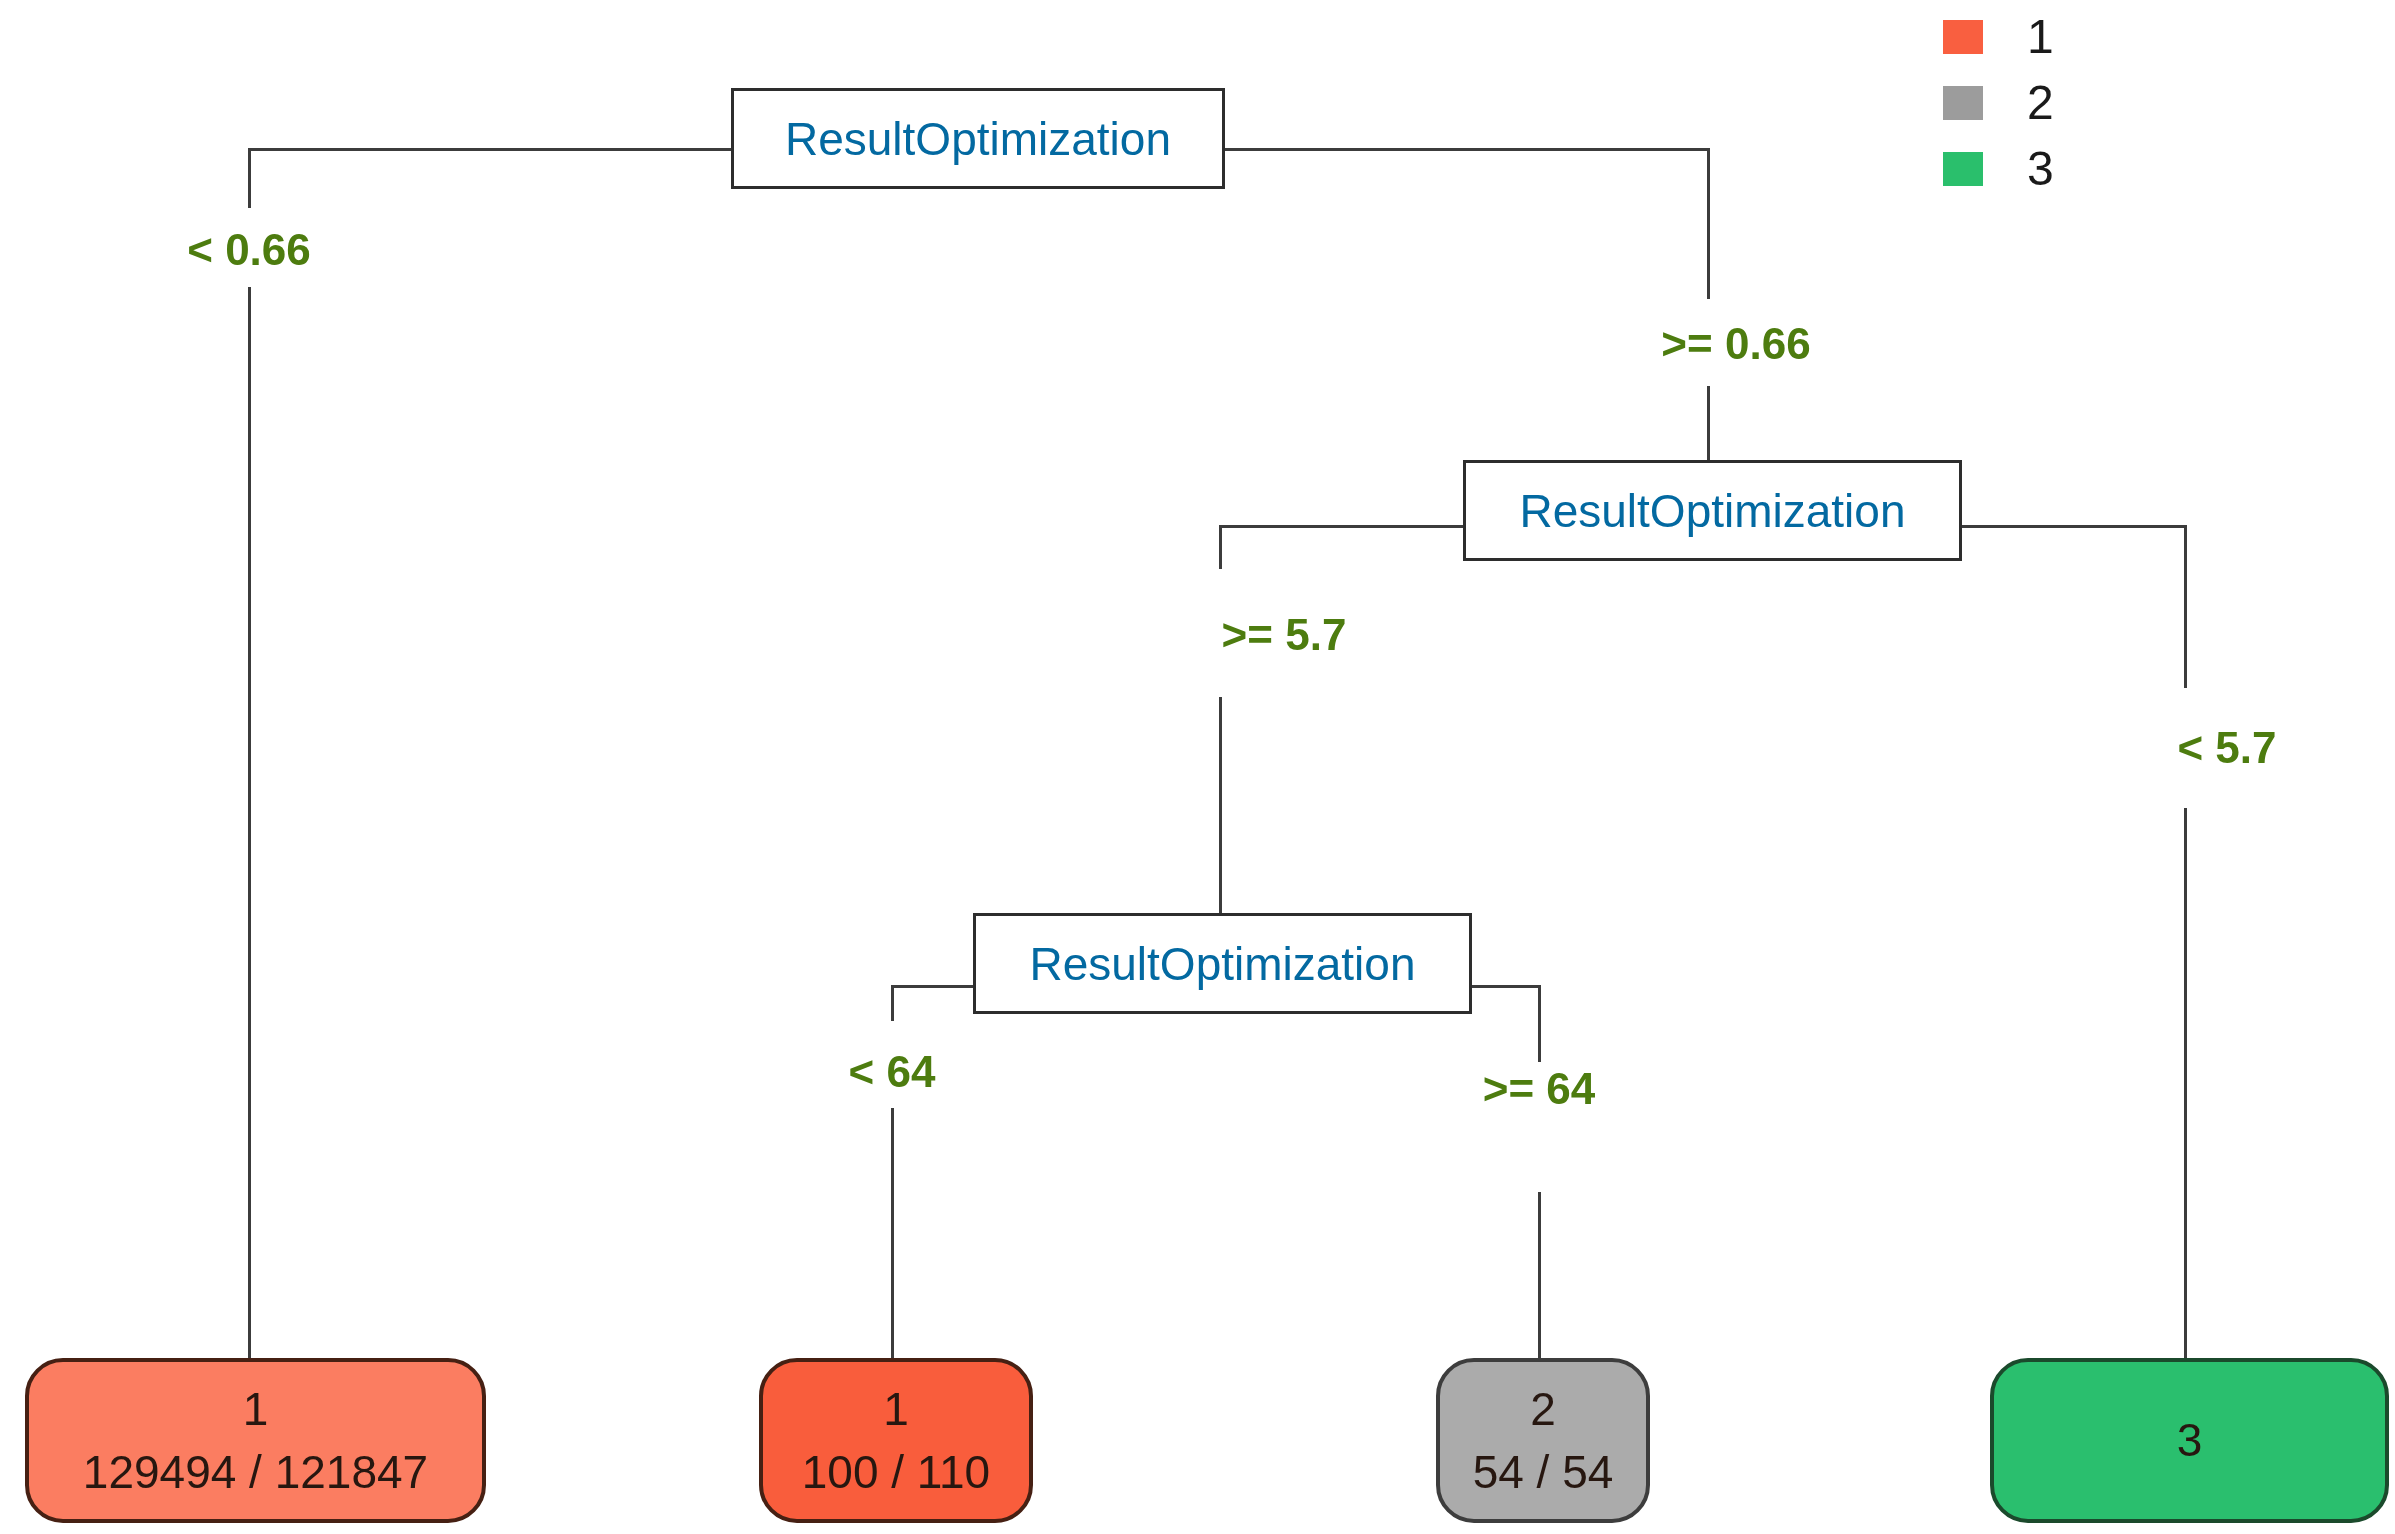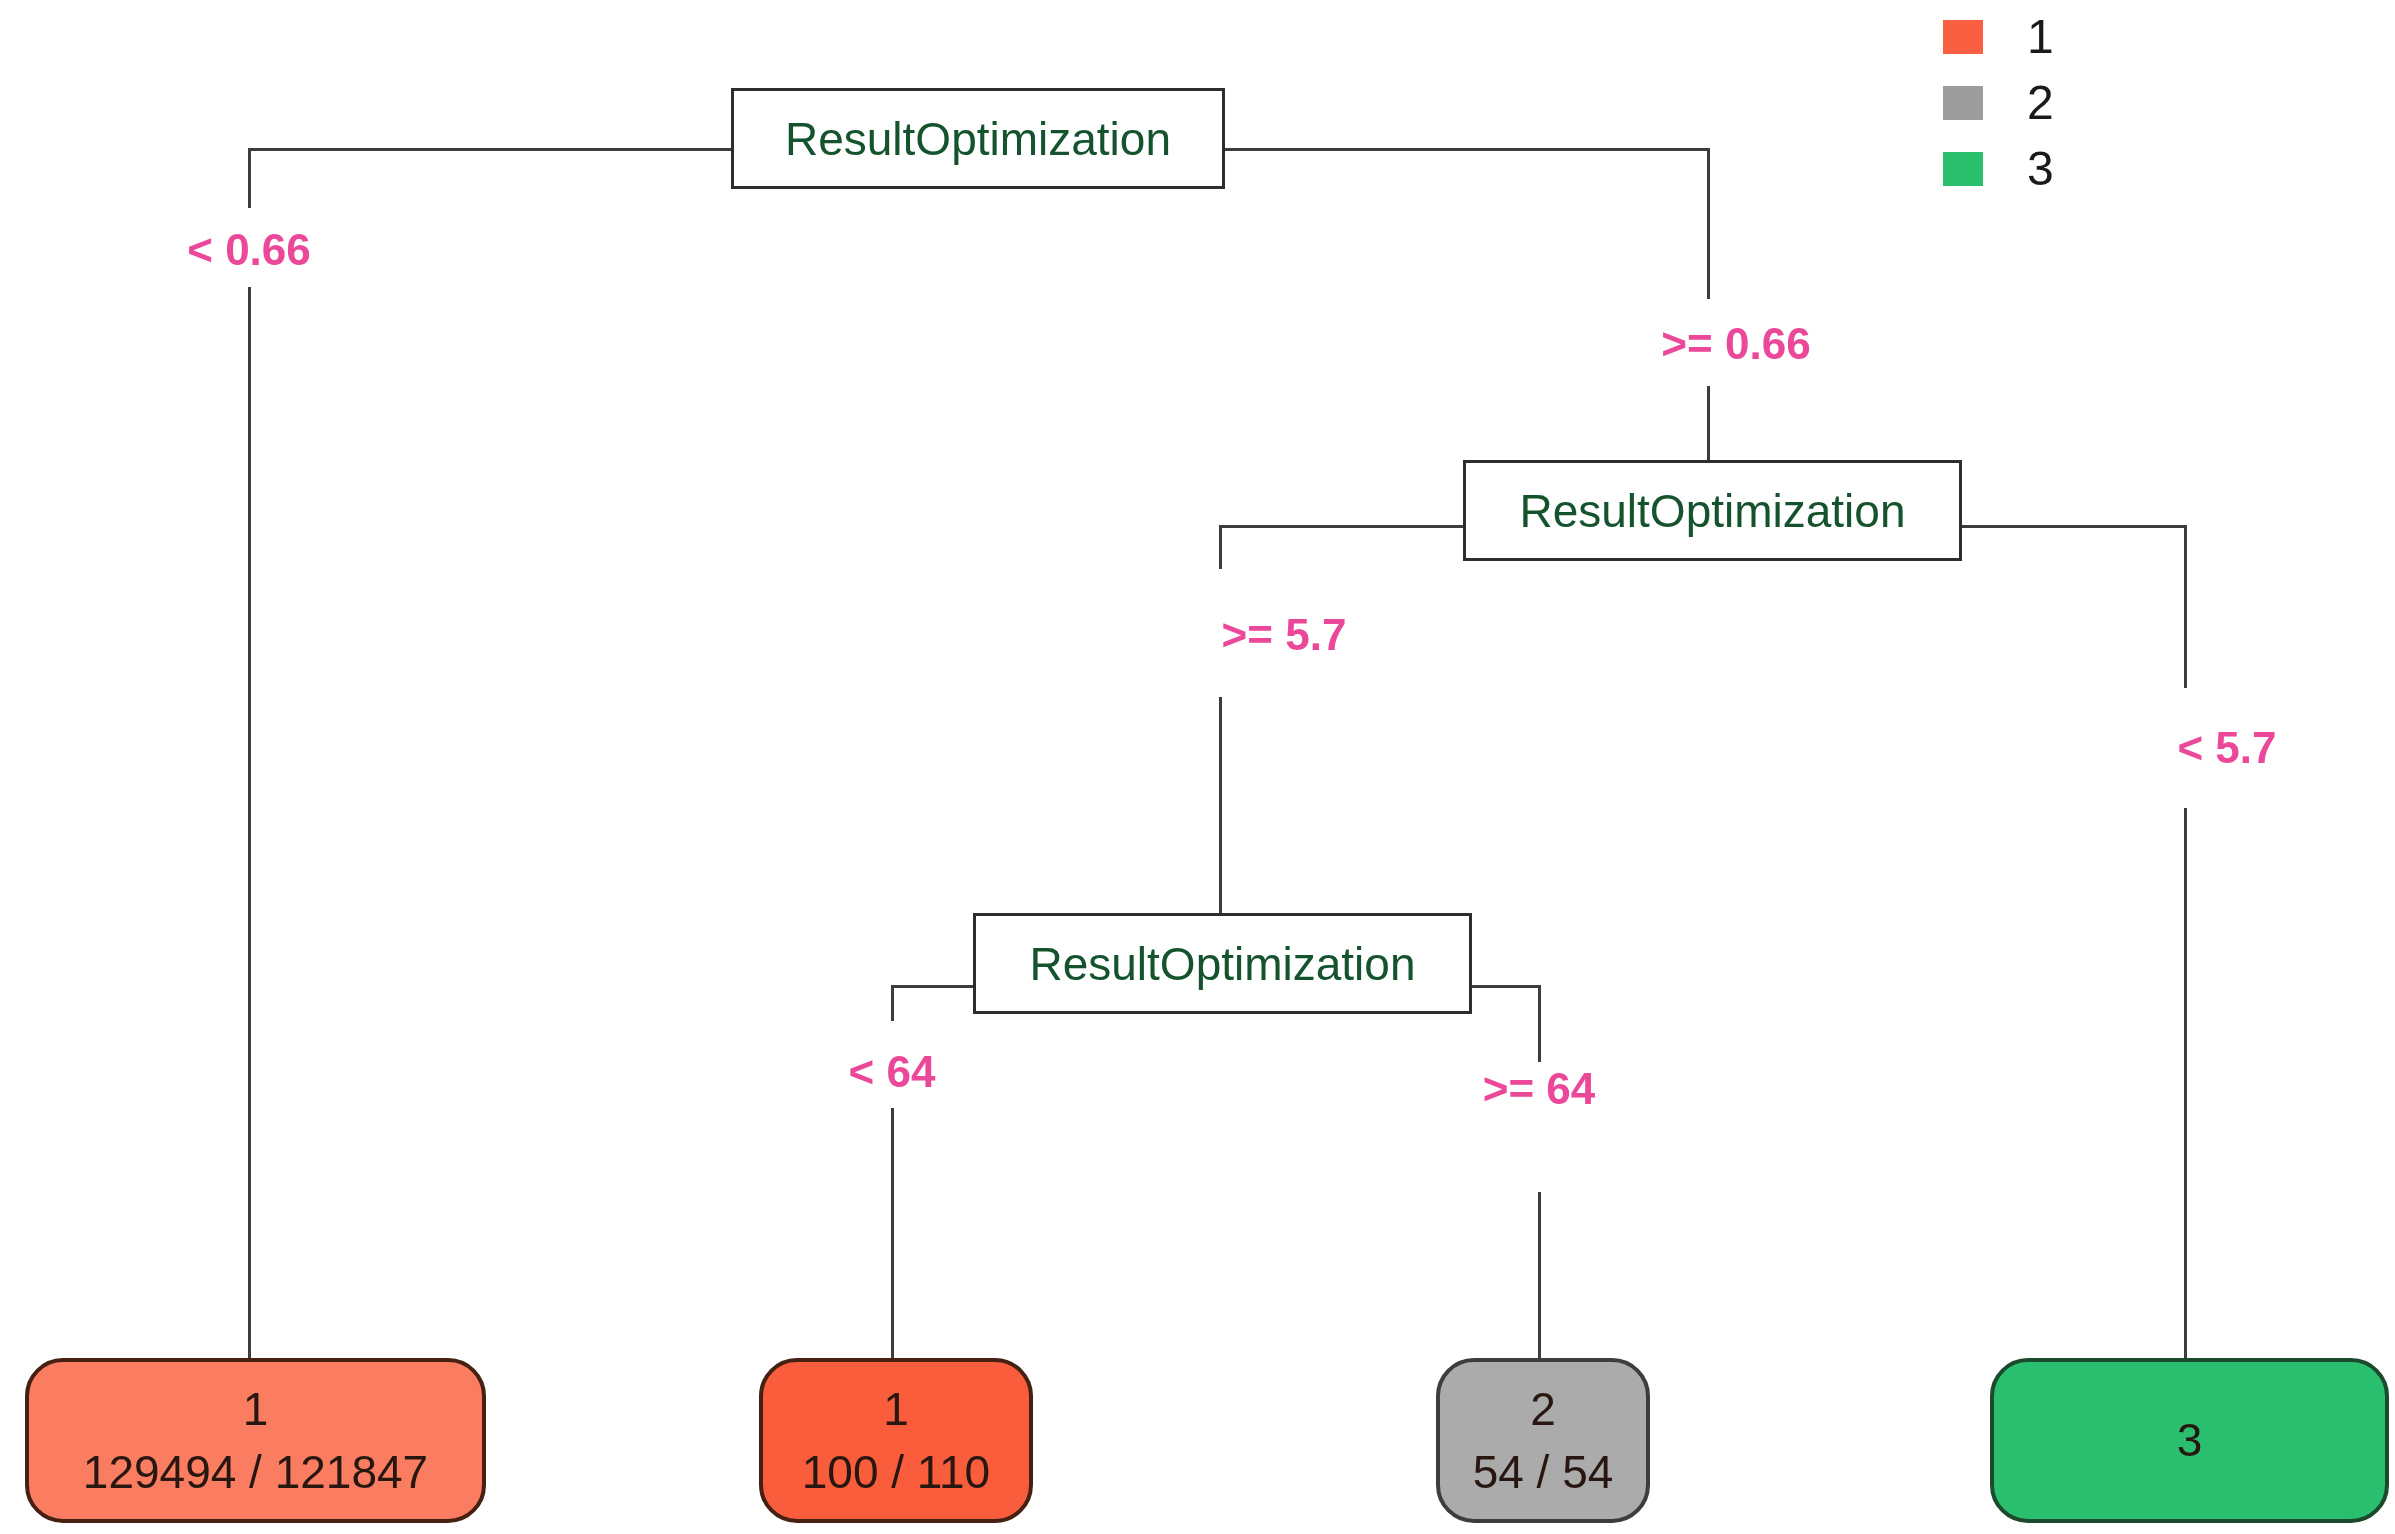--- a/index.html
+++ b/index.html
@@ -6,25 +6,25 @@
   .stage {
     position:relative; width:2396px; height:1534px; background:#ffffff;
     font-family:"Liberation Sans", sans-serif; overflow:hidden;
   }
   .hline, .vline { position:absolute; background:#3c3c3c; }
   .hline { height:3px; }
   .vline { width:3px; }
   .node {
     position:absolute; background:#ffffff; border:3px solid #2d2d2d;
     display:flex; align-items:center; justify-content:center;
-    font-size:46px; color:#14532d; white-space:nowrap;
+    font-size:46px; color:#0369a1; white-space:nowrap;
   }
   .split {
     position:absolute; transform:translate(-50%,-50%);
-    font-weight:bold; font-size:44px; color:#ec4899;
+    font-weight:bold; font-size:44px; color:#4d7c0f;
     white-space:nowrap; background:#ffffff; padding:2px 8px;
   }
   .leaf {
     position:absolute; border-radius:38px; border:4px solid #333333;
     display:flex; flex-direction:column; align-items:center; justify-content:center;
     font-size:46px; color:#271710; line-height:1.35; text-align:center;
   }
   .legend { position:absolute; left:1943px; top:14px; }
   .legend-row { display:flex; align-items:center; height:45px; margin-bottom:21px; }
   .swatch { width:40px; height:34px; display:inline-block; }

